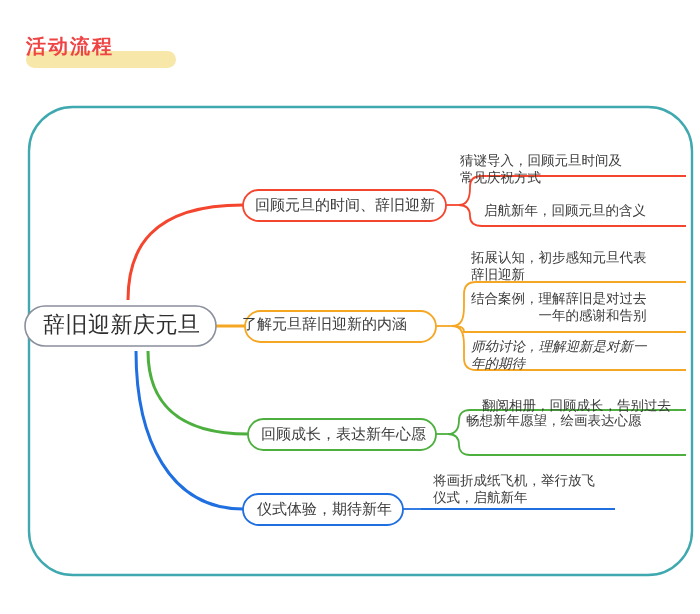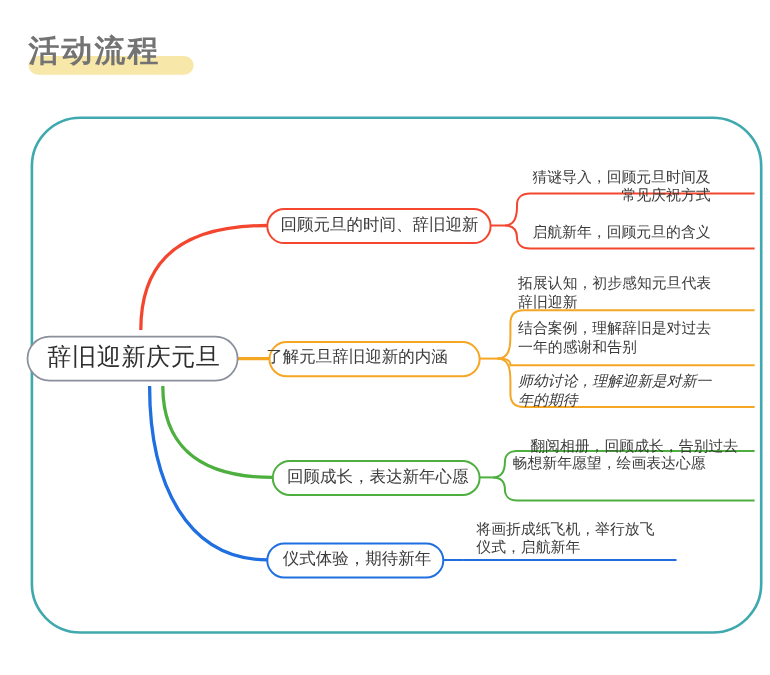--- a/index.html
+++ b/index.html
@@ -34,23 +34,23 @@
     top: 27px;
     width: 150px;
     height: 17px;
     background: #F7E7A8;
     border-radius: 9px;
     z-index: 0;
   }
   .title-text {
     position: relative;
     z-index: 1;
-    font-size: 28px;
+    font-size: 20px;
     font-weight: bold;
-    color: #737373;
+    color: #ef4444;
     letter-spacing: 2px;
     line-height: 44px;
     white-space: nowrap;
   }
   
   .node-label {
     position: absolute;
     font-size: 15px;
     color: #3b3b3b;
     white-space: nowrap;
@@ -115,27 +115,27 @@
     <path d="M 421 509 L 615 509" fill="none" stroke="#1F6FE0" stroke-width="1.8"></path>
   </svg>
 
   <div class="node-label root-label" style="left:43px; top:317px;">辞旧迎新庆元旦</div>
 
   <div class="node-label" style="left:255px; top:197px;">回顾元旦的时间、辞旧迎新</div>
   <div class="node-label" style="left:242px; top:318px;font-family:Liberation Mono, monospace;">了解元旦辞旧迎新的内涵</div>
   <div class="node-label" style="left:261px; top:426px;">回顾成长，表达新年心愿</div>
   <div class="node-label" style="left:257px; top:501px;">仪式体验，期待新年</div>
 
-  <div class="leaf-label" style="left:484px; top:152px;text-align:right;">猜谜导入，回顾元旦时间及
+  <div class="leaf-label" style="left:460px; top:152px;">猜谜导入，回顾元旦时间及
 常见庆祝方式</div>
   <div class="leaf-label" style="left:484px; top:202px;">启航新年，回顾元旦的含义</div>
 
   <div class="leaf-label" style="left:471px; top:249px;">拓展认知，初步感知元旦代表
 辞旧迎新</div>
-  <div class="leaf-label" style="left:471px; top:290px;">结合案例，理解辞旧是对过去
+  <div class="leaf-label" style="left:471px; top:290px;text-align:right;">结合案例，理解辞旧是对过去
 一年的感谢和告别</div>
   <div class="leaf-label" style="left:471px; top:338px;font-style:italic;">师幼讨论，理解迎新是对新一
 年的期待</div>
 
   <div class="leaf-label" style="left:470px; top:397px;margin-left:12px;">翻阅相册，回顾成长，告别过去</div>
   <div class="leaf-label" style="left:466px; top:412px;">畅想新年愿望，绘画表达心愿</div>
 
   <div class="leaf-label" style="left:433px; top:472px;">将画折成纸飞机，举行放飞
 仪式，启航新年</div>
 

